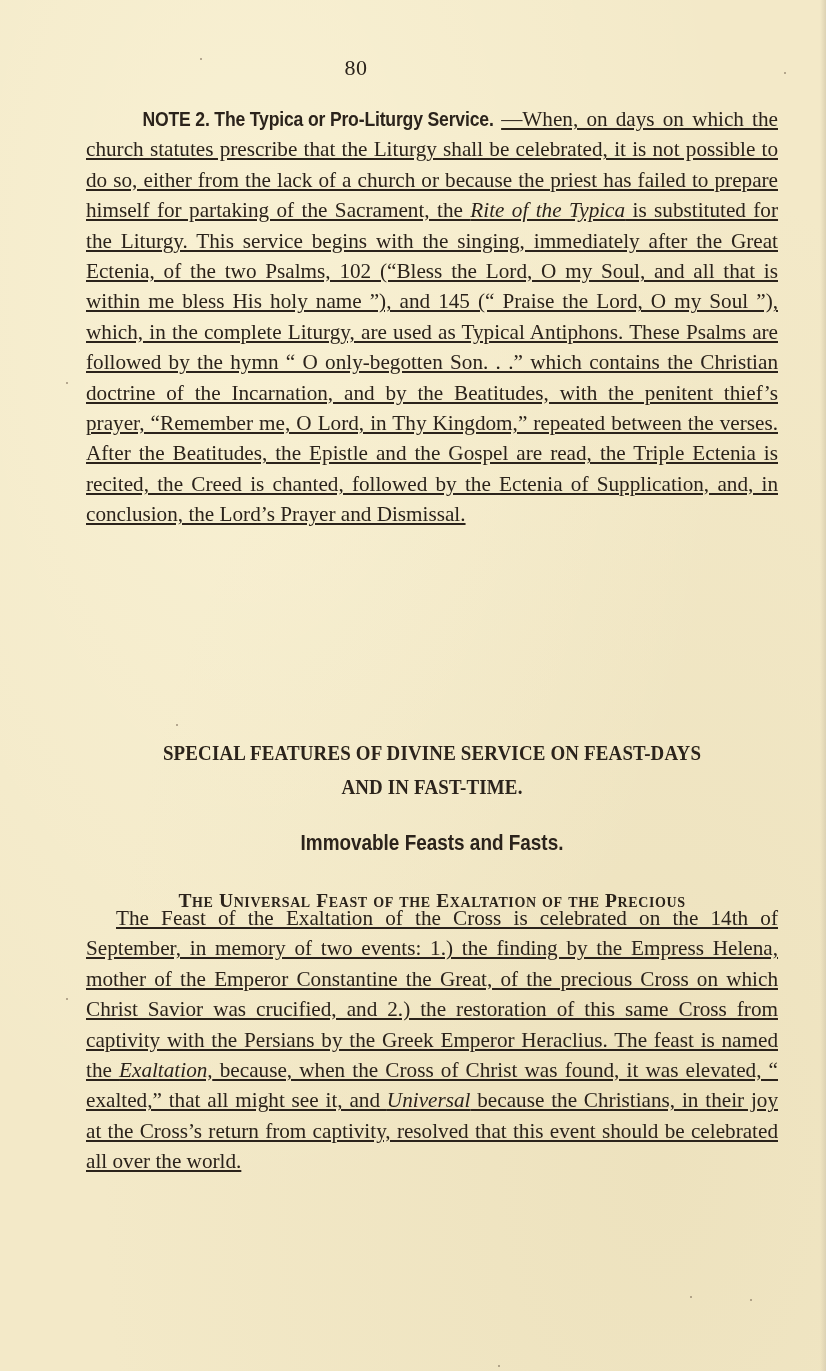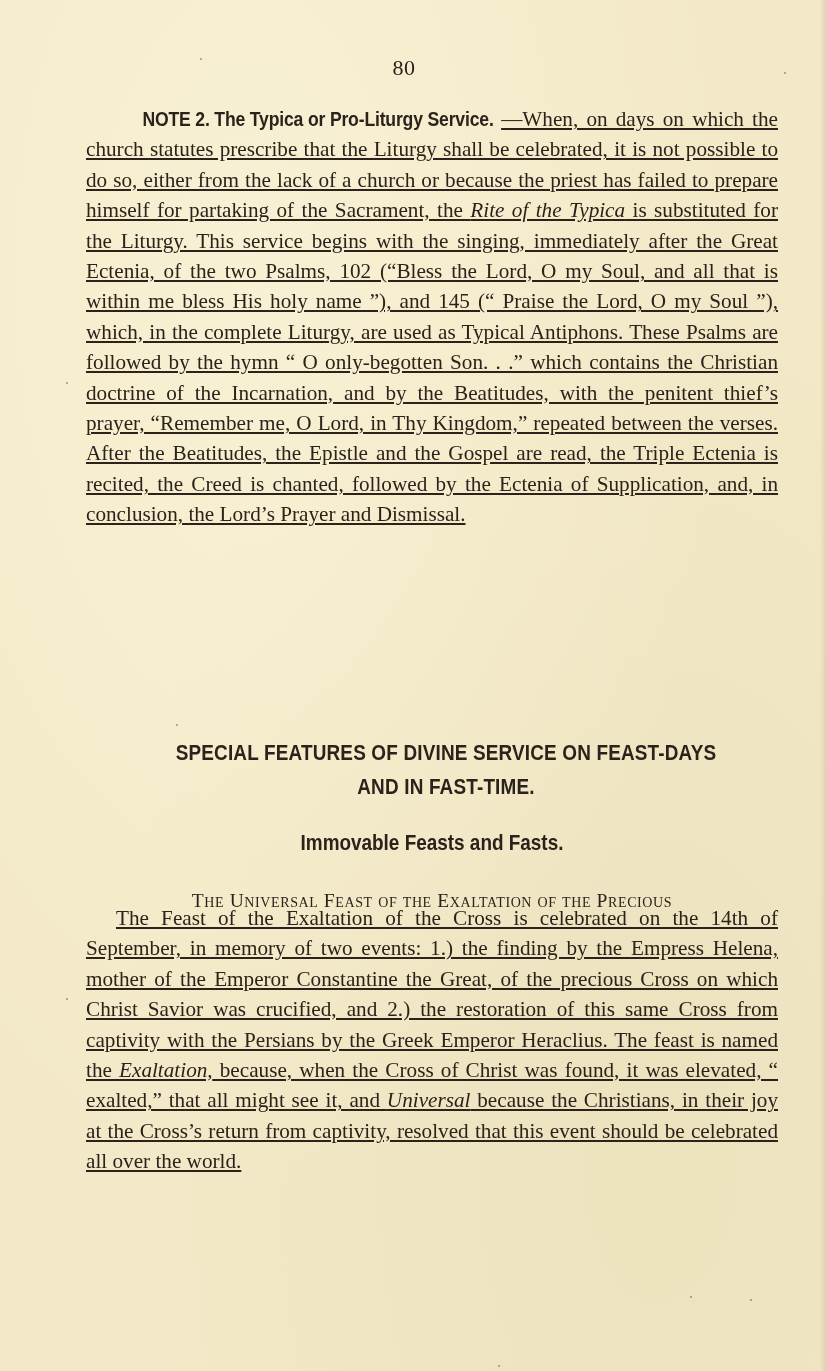--- a/index.html
+++ b/index.html
@@ -31,21 +31,20 @@
       background: linear-gradient(to right, rgba(230,220,190,0), #ddd2b3);
     }
     .page-number {
       position: absolute;
       top: 55px;
       left: 0; width: 712px;
       text-align: center;
       font-size: 22px;
       font-family: "Liberation Serif", serif;
       letter-spacing: 0.5px;
-      padding-left: 48px;
     }
     .col {
       position: absolute;
       left: 86px;
       width: 692px;
       text-decoration: underline;
     }
     p.body {
       margin: 0;
       font-size: 21.2px;
@@ -60,24 +59,24 @@
       font-size: 20px;
       letter-spacing: -0.2px;
       transform: scaleX(0.88);
       display: inline-block;
       transform-origin: left center;
       margin-right: -44px;
     }
     em { font-style: italic; }
     .section-title {
       position: absolute;
-      left: 100px; width: 692px;
+      left: 86px; width: 692px;
       top: 736px;
       text-align: center;
-      font-family: Liberation Sans, sans-serif;
+      font-family: Liberation Serif, serif;
       font-weight: bold;
       font-size: 22px;
       line-height: 34px;
       letter-spacing: 0.2px;
     }
     .section-title .line {
       display: block;
       transform: scaleX(0.86);
       transform-origin: center;
       white-space: nowrap;
@@ -97,21 +96,21 @@
       position: absolute;
       left: 86px; width: 692px;
       top: 886px;
       text-align: center;
       font-family: "Liberation Serif", serif;
       font-variant: small-caps;
       font-size: 19.5px;
       line-height: 30px;
       letter-spacing: 0.6px;
     }
-    .feast-title .line { display: block; white-space: nowrap; }
+    .feast-title .line { display: block; white-space: nowrap; font-weight: bold; }
     .speck {
       position: absolute;
       width: 2px; height: 2px;
       background: #7a6a55;
       border-radius: 1px;
       opacity: 0.7;
     }
   </style>
 </head>
 <body>

